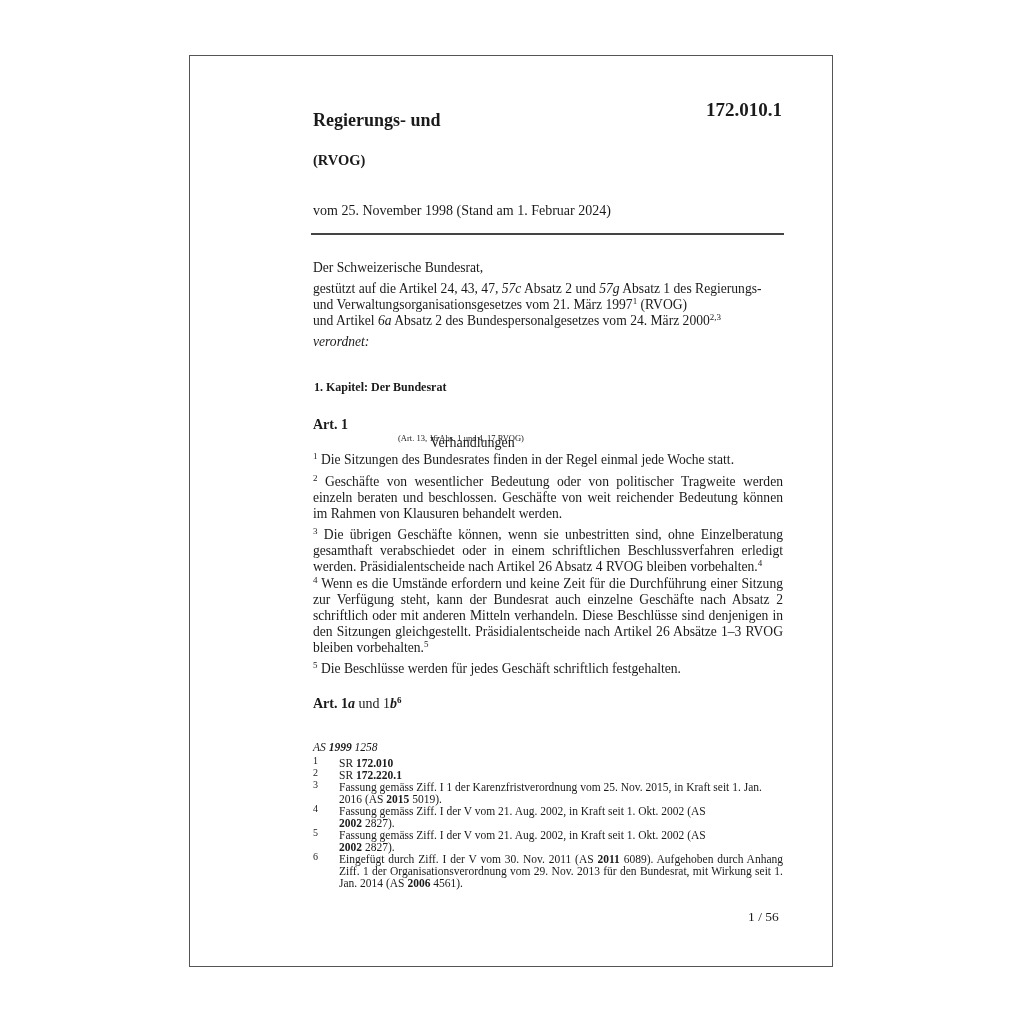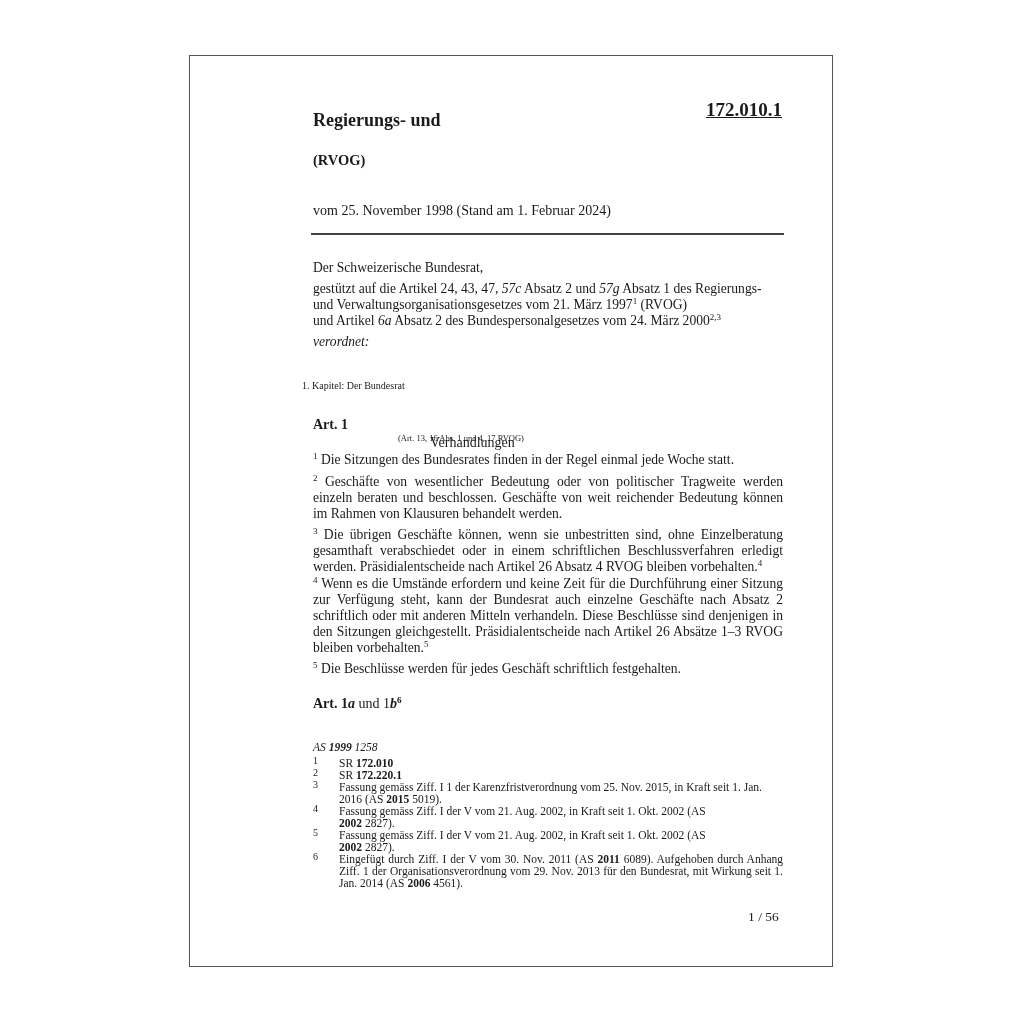--- a/index.html
+++ b/index.html
@@ -5,29 +5,29 @@
   html, body { margin:0; padding:0; }
   body {
     width:1024px; height:1024px; background:#ffffff; position:relative; overflow:hidden;
     font-family:"Liberation Serif", "DejaVu Serif", serif; color:#1a1a1a;
   }
   .page {
     position:absolute; left:189px; top:55px; width:644px; height:912px;
     border:1.5px solid #555; box-sizing:border-box; background:#fff;
   }
   .abs { position:absolute; }
-  .sr-number { left:706px; top:99px; font-weight:bold; font-size:19px;text-decoration:underline; }
+  .sr-number { left:706px; top:99px; font-weight:bold; font-size:19px; }
   .title { left:313px; top:110px; font-weight:bold; font-size:18px; line-height:20px; }
   .abbr { left:313px; top:152px; font-weight:bold; font-size:14.5px; }
   .date-line { left:313px; top:203px; font-size:14px; }
   .rule { left:311px; top:233px; width:473px; height:2px; background:#444; }
   .p { font-size:13.6px; line-height:16px; left:313px; width:470px; }
   .just { text-align:justify; text-align-last:left; }
   sup { font-size:9px; vertical-align:5px; line-height:0; }
-  .chapter { left:302px; top:380px; font-weight:normal; font-size:10px; }
+  .chapter { left:314px; top:380px; font-weight:bold; font-size:12px; }
   .art-label { left:313px; top:417px; font-weight:bold; font-size:14px; }
   .art-title { left:398px; top:435px; font-size:14px;margin-left:32px; }
   .art-ref { left:398px; top:433px; font-size:8.5px; }
   .art-1ab { left:313px; top:696px; font-weight:bold; font-size:14px; }
   .as-line { left:313px; top:741px; font-size:11.5px;font-style:italic; }
   .fn { font-size:11.5px; line-height:12px; }
   .fn-num { left:313px; font-size:10px; }
   .fn-text { left:339px; width:444px; }
   .page-num { left:748px; top:909px; font-size:13.5px; }
 </style>

